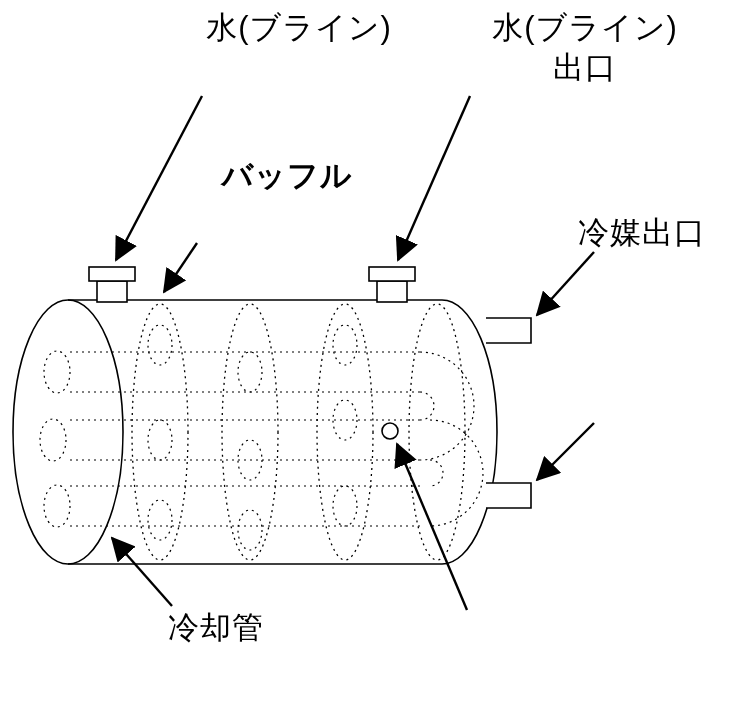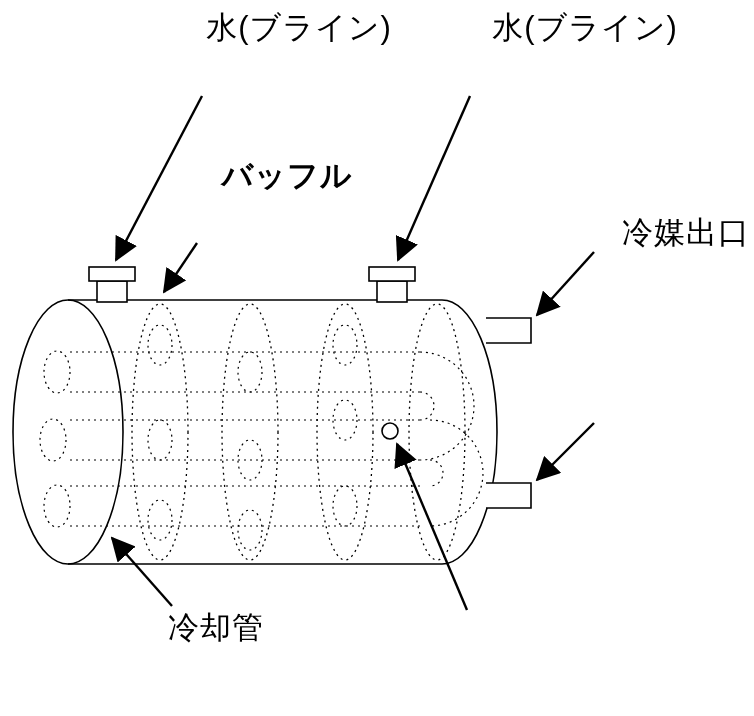--- a/index.html
+++ b/index.html
@@ -107,27 +107,28 @@
       <line x1="467" y1="610" x2="397" y2="444" marker-end="url(#arrow)"></line>
     </g>
   </svg>
 
   <div class="label center" style="left:169px; top:8px; width:260px;">
     <span class="ln">水(ブライン)</span>
   </div>
 
   <div class="label center" style="left:455px; top:8px; width:260px;">
     <span class="ln">水(ブライン)</span>
+    <span class="ln">出口</span>
   </div>
 
   <div class="label center" style="left:172px; top:156px; width:230px;font-weight:bold;">
     <span class="ln">バッフル</span>
   </div>
 
-  <div class="label" style="left:578px; top:213px;margin-left:44px;">
+  <div class="label" style="left:578px; top:213px;">
     <span class="ln">冷媒出口</span>
   </div>
 
 
   <div class="label" style="left:168px; top:608px;">
     <span class="ln">冷却管</span>
   </div>
 
 
 </div>

